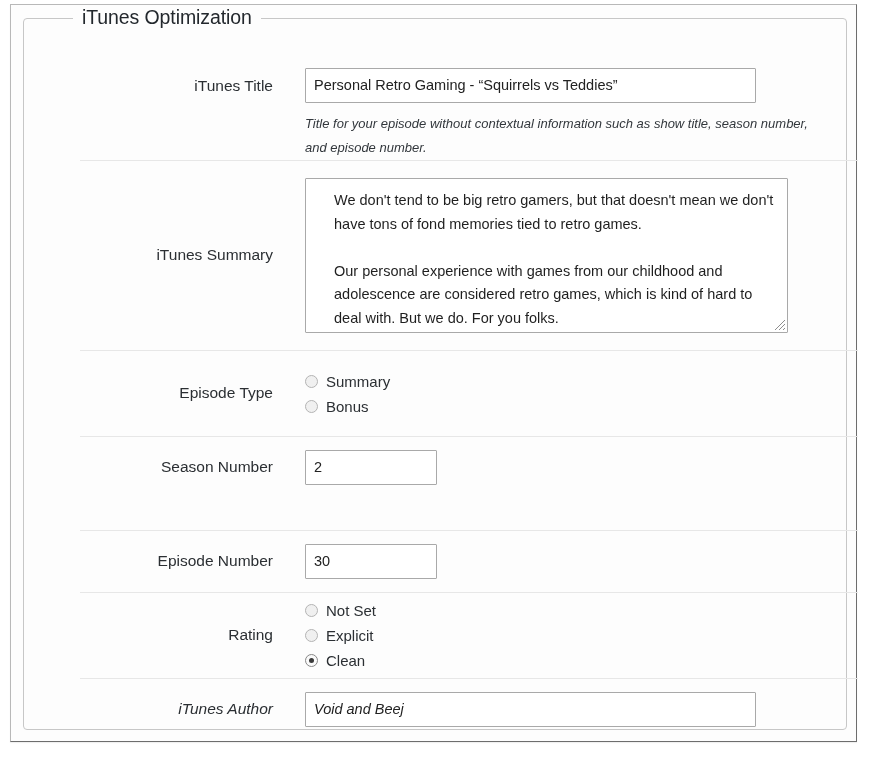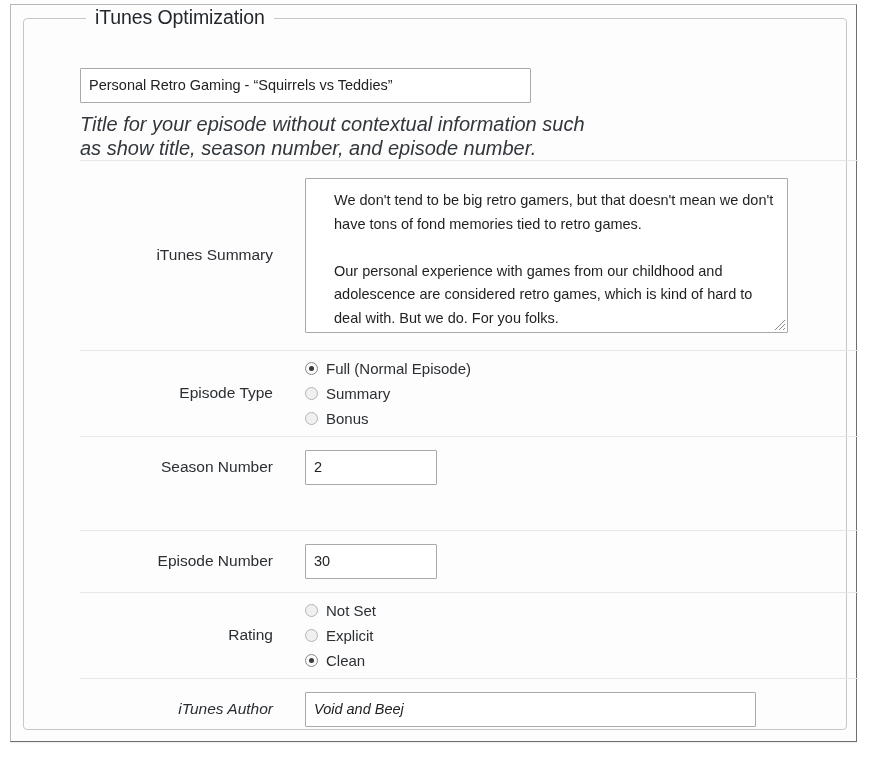--- a/index.html
+++ b/index.html
@@ -37,21 +37,21 @@
     top: 13px;
     width: 824px;
     height: 712px;
     box-sizing: border-box;
     border: 1px solid #c7c7c7;
     border-radius: 4px;
     background: transparent;
   }
   #legend {
     position: absolute;
-    left: 62px;
+    left: 49px;
     top: -13px;
     padding: 0 9px;
     background: #fdfdfd;
     font-size: 19.5px;
     color: #23282d;
     letter-spacing: -0.1px;
     white-space: nowrap;
   }
 
   
@@ -131,21 +131,21 @@
     bottom: 1px;
     width: 14px;
     height: 14px;
   }
 
   
   .help-text {
     width: 508px;
     margin-top: 9px;
     font-style: italic;
-    font-size: 20px;
+    font-size: 13px;
     color: #32373c;
     line-height: 24px;
   }
 
   
   .radio-group { padding: 4px 0; }
   .radio-row {
     display: flex;
     align-items: center;
     height: 25px;
@@ -187,20 +187,21 @@
 <body>
 
 <div id="panel">
   <div id="fieldset">
 
     <div id="legend">iTunes Optimization</div>
 
     <div class="rows">
 
       <div class="row first" style="min-height:108px; align-items:flex-start; padding-top:23px;">
+        <div class="label-cell" style="padding-top:8px;">iTunes Title</div>
         <div class="field-cell">
           <div class="text-input wide" title="">Personal Retro Gaming - “Squirrels vs Teddies”</div>
           <div class="help-text">Title for your episode without contextual information such as show title, season number, and episode number.</div>
         </div>
       </div>
 
       <div class="row" style="min-height:190px;">
         <div class="label-cell">iTunes Summary</div>
         <div class="field-cell">
           <div class="textarea-wrap">
@@ -214,24 +215,20 @@
             </svg>
           </div>
         </div>
       </div>
 
       <div class="row" style="min-height:86px;">
         <div class="label-cell">Episode Type</div>
         <div class="field-cell">
           <div class="radio-group">
             <div class="radio-row">
-              <span class="radio checked"></span>
-              <span class="radio-label">Full (Normal Episode)</span>
-            </div>
-            <div class="radio-row">
               <span class="radio"></span>
               <span class="radio-label">Summary</span>
             </div>
             <div class="radio-row">
               <span class="radio"></span>
               <span class="radio-label">Bonus</span>
             </div>
           </div>
         </div>
       </div>

